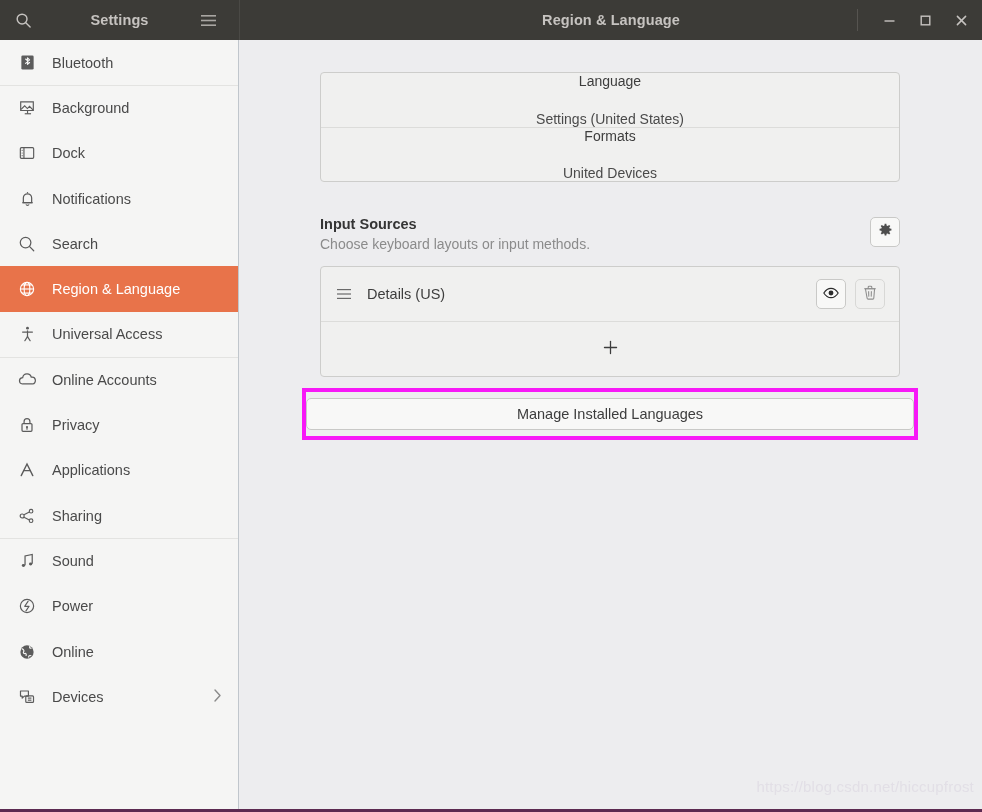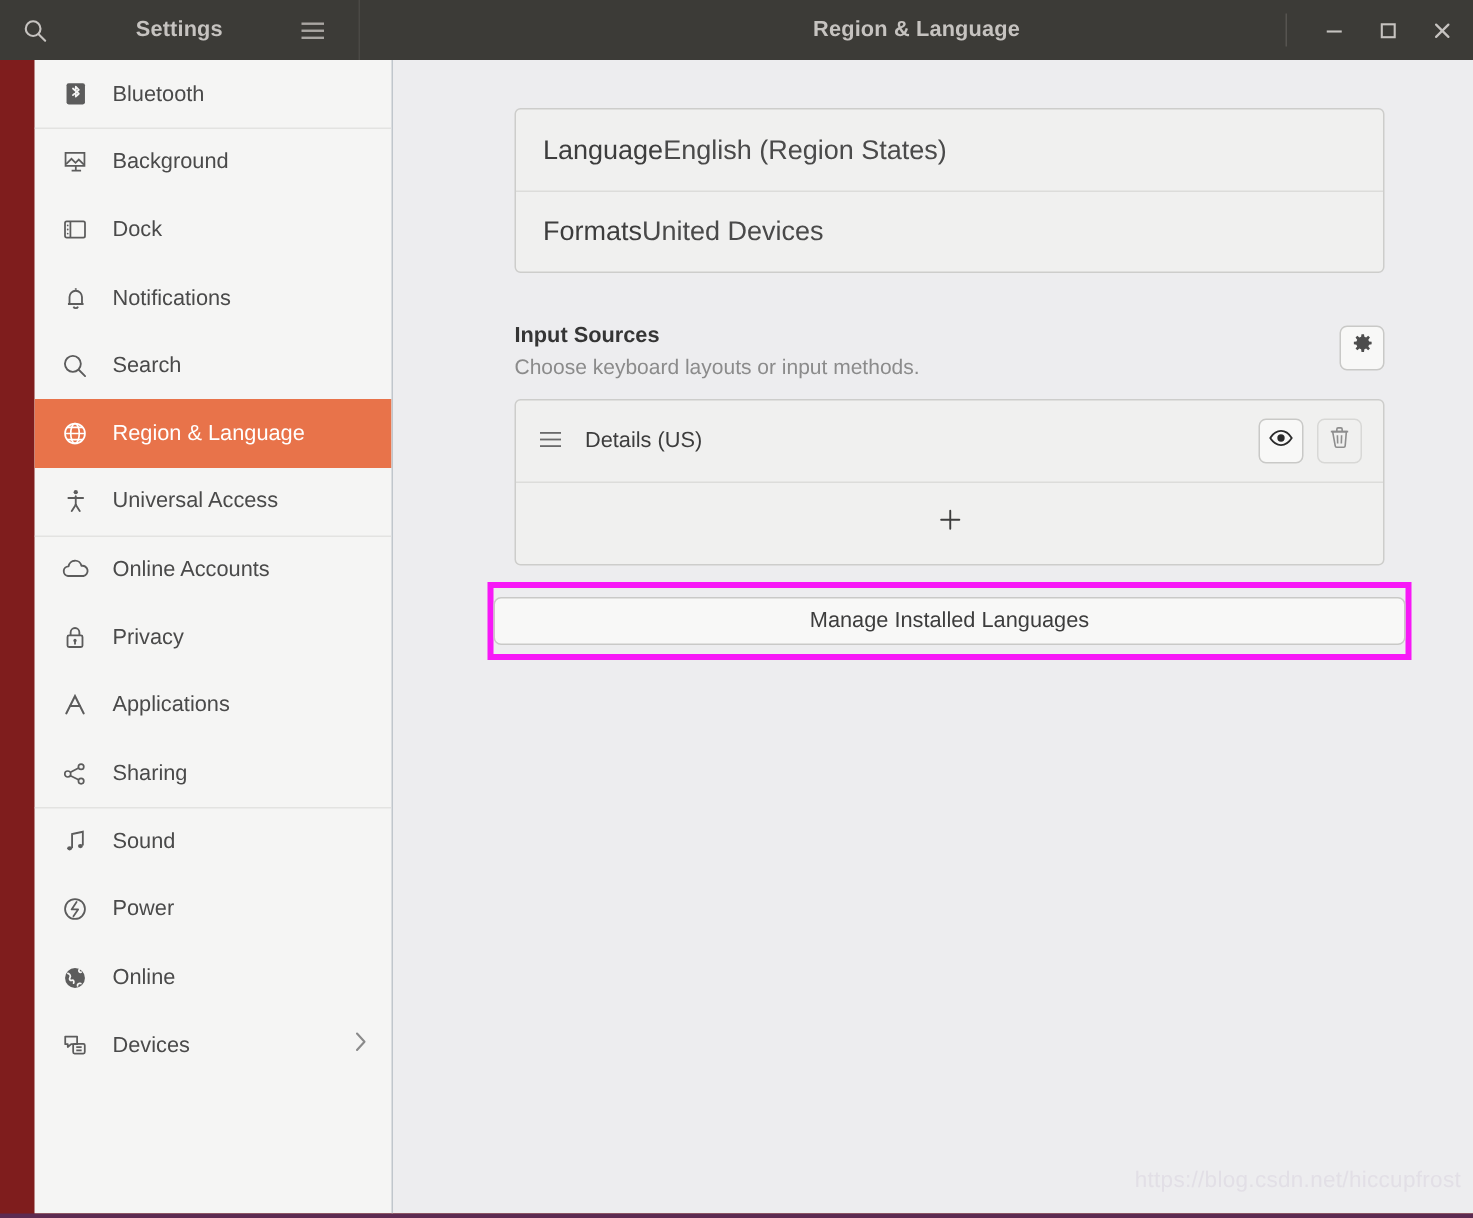--- a/index.html
+++ b/index.html
@@ -9,21 +9,21 @@
     height: 812px;
     overflow: hidden;
     font-family: "Liberation Sans", sans-serif;
     background: #3a3a38;
   }
 
   #window {
     position: relative;
     width: 982px;
     height: 812px;
-    background: #7f1d1d;
+    background: #f9a8d4;
     border-bottom: 3px solid #5c2a51;
     overflow: hidden;
   }
 
   
   #headerbar {
     position: absolute;
     top: 0; left: 0;
     width: 982px;
     height: 40px;
@@ -90,21 +90,20 @@
     background: #565450;
   }
 
   
   #body {
     position: absolute;
     top: 40px; left: 0;
     width: 982px;
     height: 769px;
     display: flex;
-    padding-left: 23px;
   }
 
   
   #sidebar {
     width: 239px;
     height: 100%;
     background: #f5f5f4;
     border-right: 1px solid #c0c6cc;
     overflow: hidden;
   }
@@ -161,25 +160,26 @@
   .frame {
     border: 1px solid #cdcdcb;
     border-radius: 4px;
     background: #f0f0ef;
     overflow: hidden;
   }
   .frame-row {
     height: 54px;
     display: flex;
     align-items: center;
-    justify-content: flex-start;
+    justify-content: space-between;
     padding: 0 18px;
-    font-size: 18px;
+    font-size: 14px;
     color: #3d3d3d;
     cursor: pointer;
+    flex-direction: column;
   }
   .frame-row + .frame-row { border-top: 1px solid #dcdcda; }
   .frame-row .rv { color: #4a4a4a; }
 
   .sect-head {
     margin-top: 34px;
     display: flex;
     align-items: flex-start;
     justify-content: space-between;
   }
@@ -515,21 +515,21 @@
 
     </div>
 
     <div id="content">
 
       <div id="panel">
 
         <div class="frame">
           <div class="frame-row">
             <span>Language</span>
-            <span class="rv">English (Region States)</span>
+            <span class="rv">Settings (United States)</span>
           </div>
           <div class="frame-row">
             <span>Formats</span>
             <span class="rv">United Devices</span>
           </div>
         </div>
 
         <div class="sect-head">
           <div>
             <div class="sect-title">Input Sources</div>

